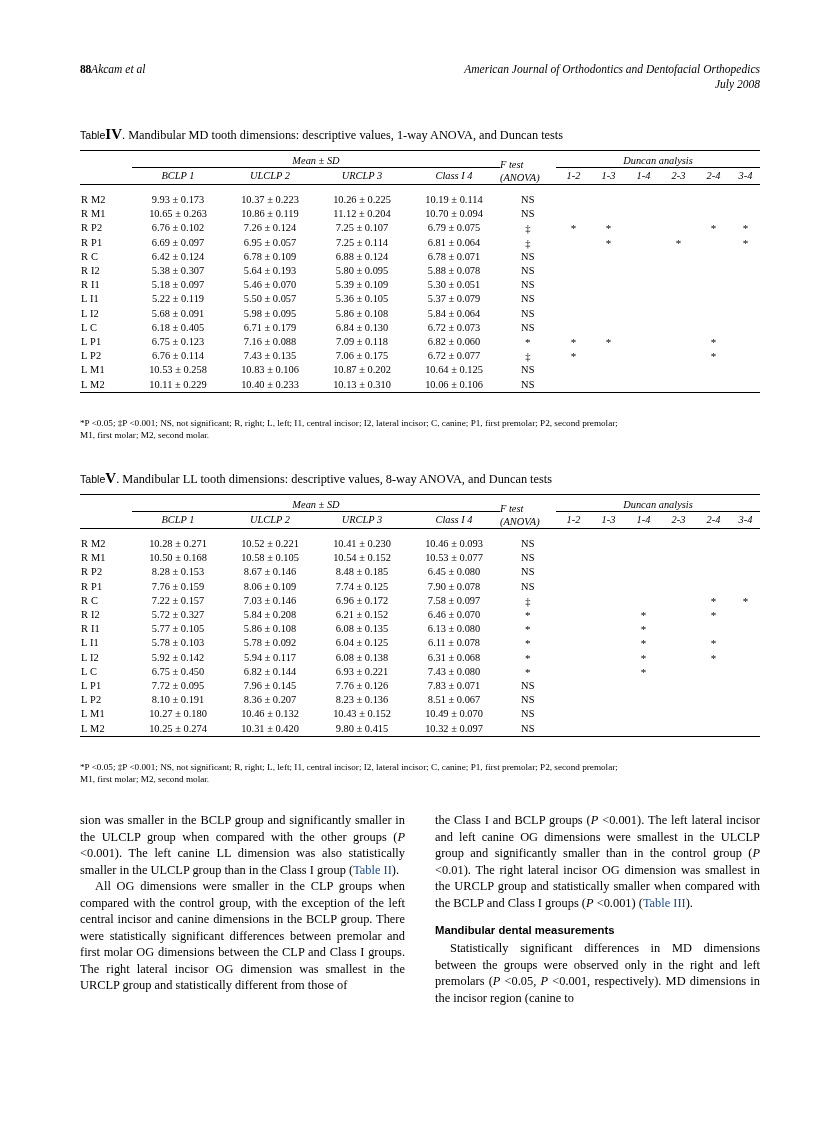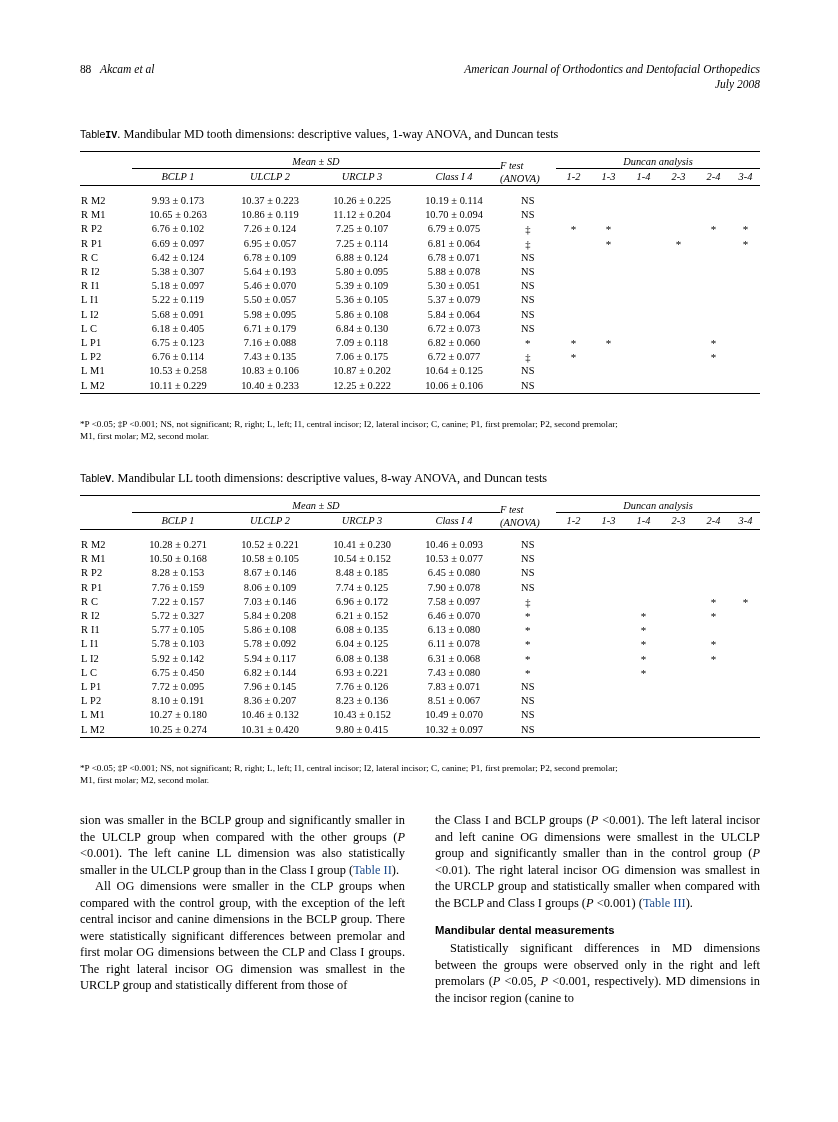--- a/index.html
+++ b/index.html
@@ -31,23 +31,23 @@
     display: flex;
     justify-content: space-between;
     align-items: flex-start;
   }
   .runhead-left {
     font-size: 11.5px;
     line-height: 14px;
     white-space: nowrap;
   }
   .runhead-left .pageno {
-    font-weight: normal;
+    font-weight: bold;
     font-style: normal;
-    margin-right: 9px;
+    margin-right: 0;
     letter-spacing: -0.2px;
   }
   .runhead-left .author {
     font-style: italic;
   }
   .runhead-right {
     font-style: italic;
     font-size: 11.5px;
     line-height: 15px;
     text-align: right;
@@ -67,22 +67,22 @@
     font-size: 12.3px;
     line-height: 16px;
     margin-bottom: 7px;
     white-space: nowrap;
   }
   .table-caption .tbl-word {
     font-family: "Liberation Sans", sans-serif;
     font-size: 10.6px;
   }
   .table-caption .tbl-num {
-    font-family: Liberation Mono, monospace;
-    font-size: 10px;
+    font-family: Liberation Serif, serif;
+    font-size: 15px;
     font-weight: bold;
   }
 
   table.data {
     border-collapse: collapse;
     width: 680px;
     font-size: 10.4px;
   }
   table.data td, table.data th {
     padding: 0;
@@ -446,21 +446,21 @@
             <td class="dun"></td>
             <td class="dun"></td>
             <td class="dun"></td>
             <td class="dun"></td>
             <td class="dun"></td>
           </tr>
           <tr class="datarow">
             <td class="tooth">L M2</td>
             <td class="val">10.11 ± 0.229</td>
             <td class="val">10.40 ± 0.233</td>
-            <td class="val">12.25 ± 0.222</td>
+            <td class="val">10.13 ± 0.310</td>
             <td class="val">10.06 ± 0.106</td>
             <td class="ftest">NS</td>
             <td class="dun"></td>
             <td class="dun"></td>
             <td class="dun"></td>
             <td class="dun"></td>
             <td class="dun"></td>
             <td class="dun"></td>
           </tr>
         </tbody>

